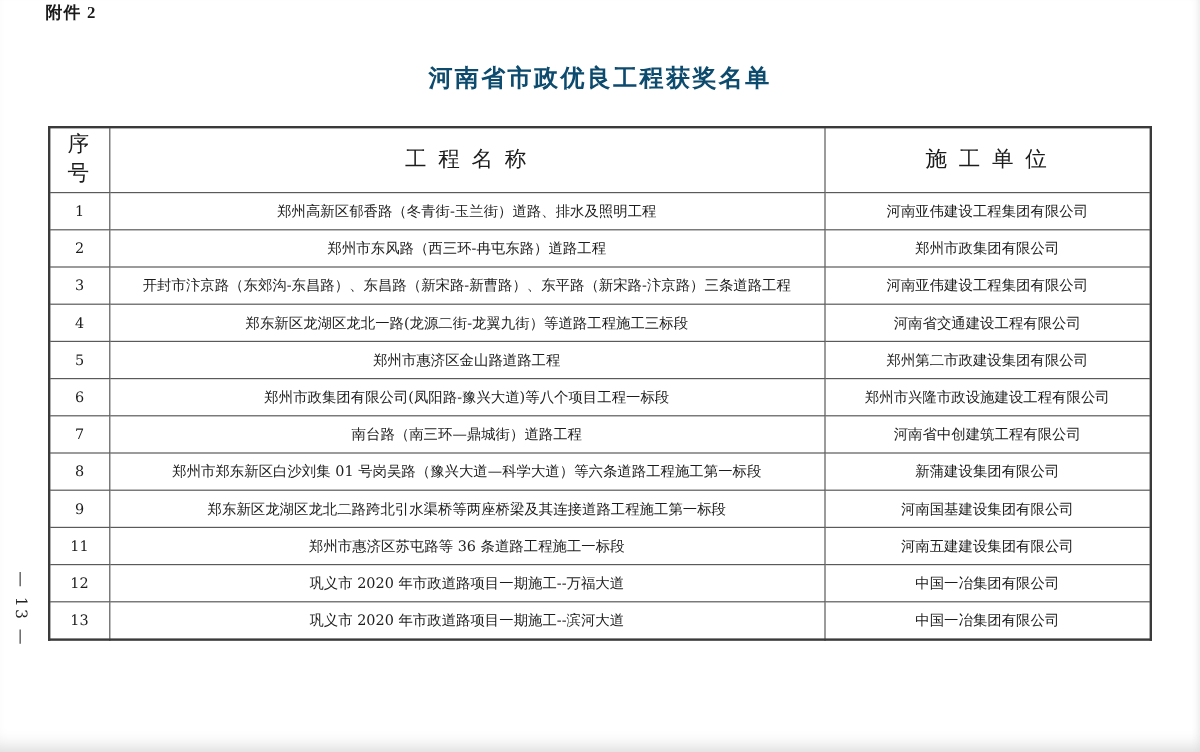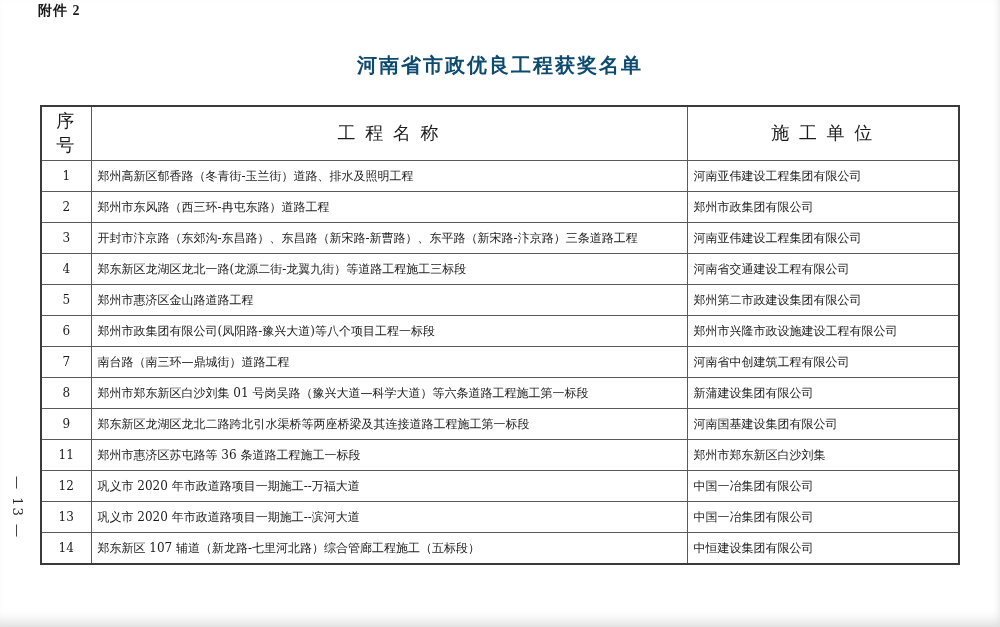--- a/index.html
+++ b/index.html
@@ -50,21 +50,21 @@
     text-align:center;
     letter-spacing:2px;
     font-size:18px;
   }
   table.awards td{height:26px;}
   tr.tall td{height:40px;}
   col.c-no{width:50px;}
   col.c-project{width:596px;}
   col.c-unit{width:272px;}
   td.cell-no{text-align:center;font-family:"DejaVu Serif","Liberation Serif",serif;}
-  td.cell-project, td.cell-unit{text-align:left;}
+  td.cell-project, td.cell-unit{text-align:center;}
   .page-number{
     position:absolute;
     left:-28px;top:500px;
     width:90px;
     text-align:center;
     transform:rotate(90deg);
     transform-origin:center center;
     font-size:13px;color:#222;
     letter-spacing:2px;
     font-family:"DejaVu Serif","Liberation Serif",serif;
@@ -135,35 +135,30 @@
         <td class="cell-unit">新蒲建设集团有限公司</td>
       </tr>
       <tr>
         <td class="cell-no">9</td>
         <td class="cell-project">郑东新区龙湖区龙北二路跨北引水渠桥等两座桥梁及其连接道路工程施工第一标段</td>
         <td class="cell-unit">河南国基建设集团有限公司</td>
       </tr>
       <tr>
         <td class="cell-no">11</td>
         <td class="cell-project">郑州市惠济区苏屯路等 36 条道路工程施工一标段</td>
-        <td class="cell-unit">郑州市郑东新区白沙刘集</td>
+        <td class="cell-unit">河南五建建设集团有限公司</td>
       </tr>
       <tr>
         <td class="cell-no">12</td>
         <td class="cell-project">巩义市 2020 年市政道路项目一期施工--万福大道</td>
         <td class="cell-unit">中国一冶集团有限公司</td>
       </tr>
       <tr>
         <td class="cell-no">13</td>
         <td class="cell-project">巩义市 2020 年市政道路项目一期施工--滨河大道</td>
         <td class="cell-unit">中国一冶集团有限公司</td>
       </tr>
-      <tr>
-        <td class="cell-no">14</td>
-        <td class="cell-project">郑东新区 107 辅道（新龙路-七里河北路）综合管廊工程施工（五标段）</td>
-        <td class="cell-unit">中恒建设集团有限公司</td>
-      </tr>
     </tbody>
   </table>
 
   <div class="page-number">— 13 —</div>
 
 </div>
 
 </body></html>

